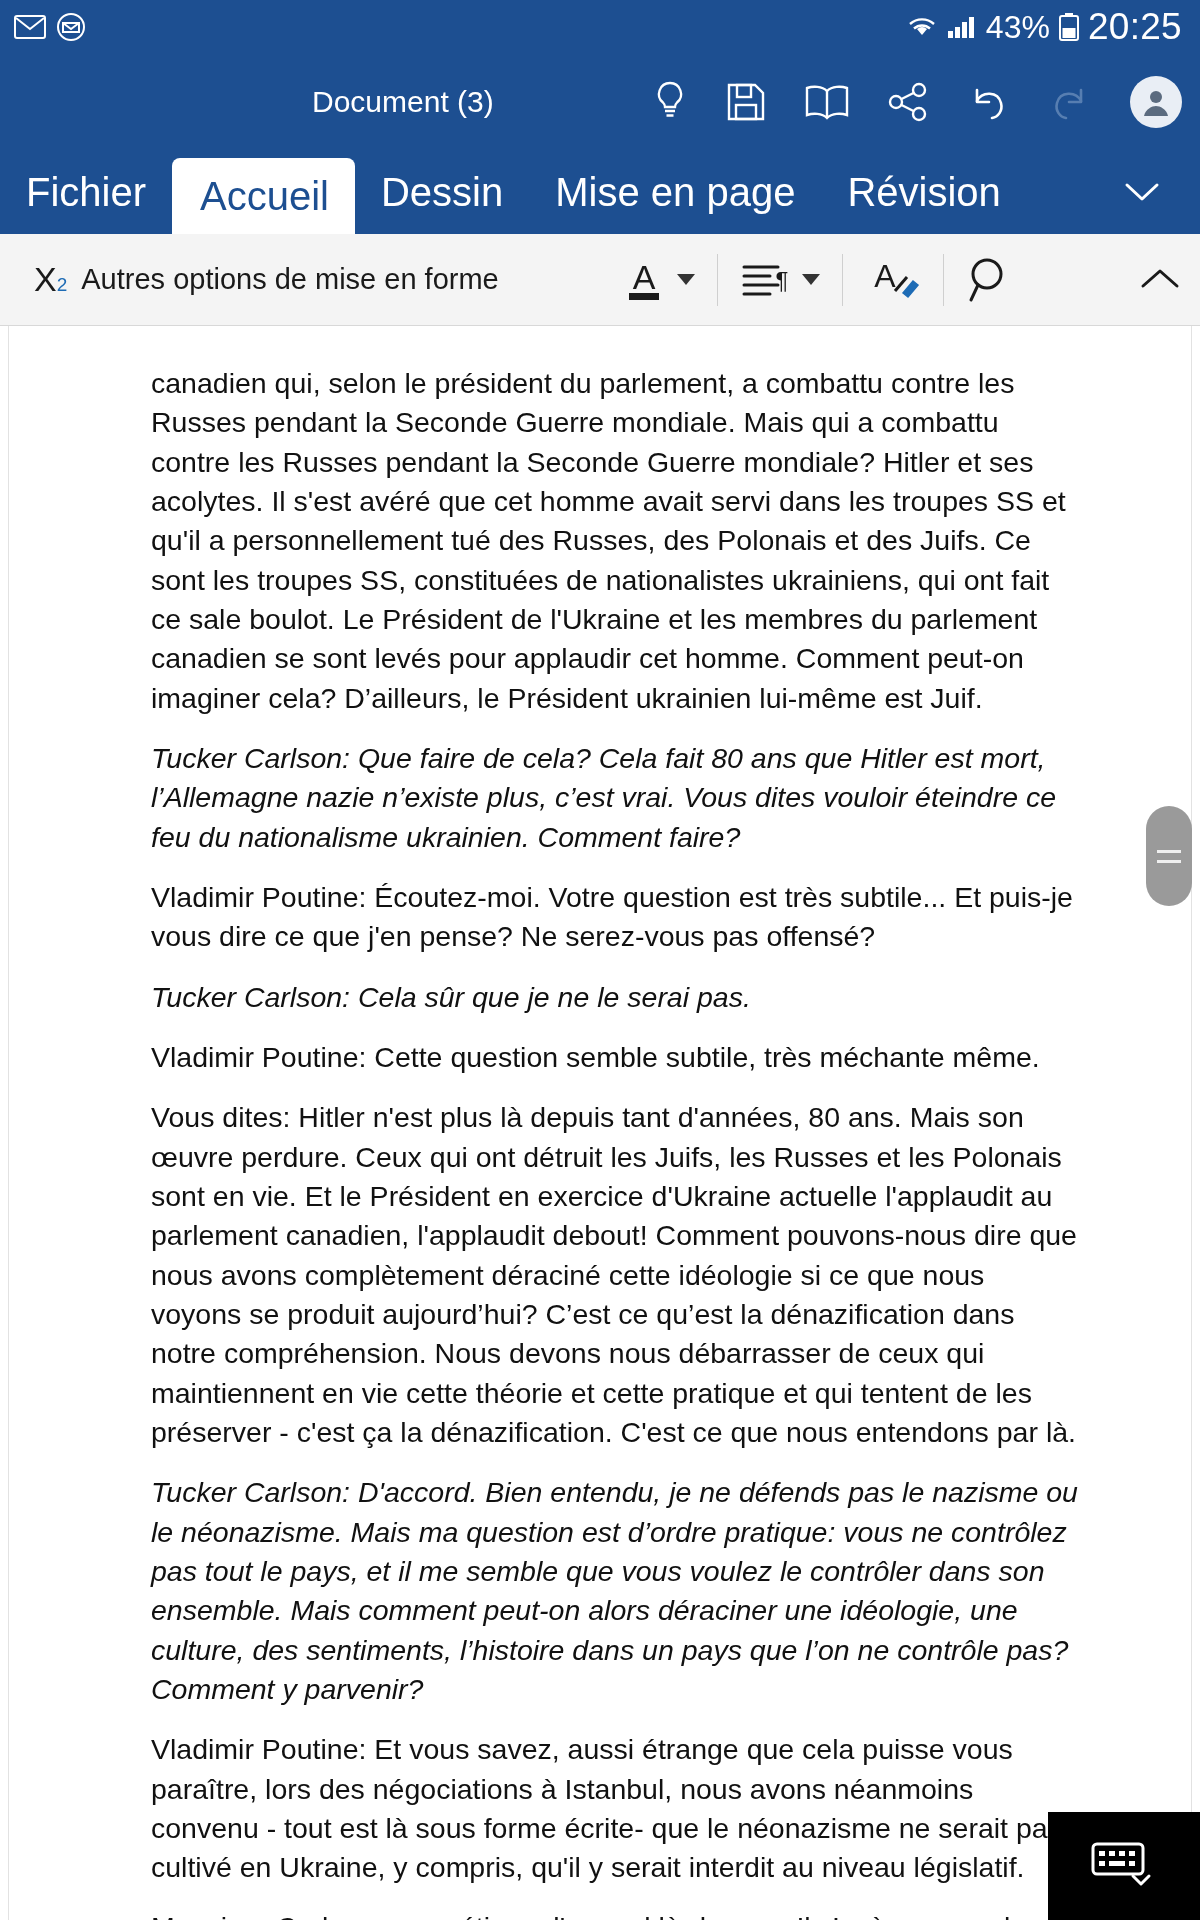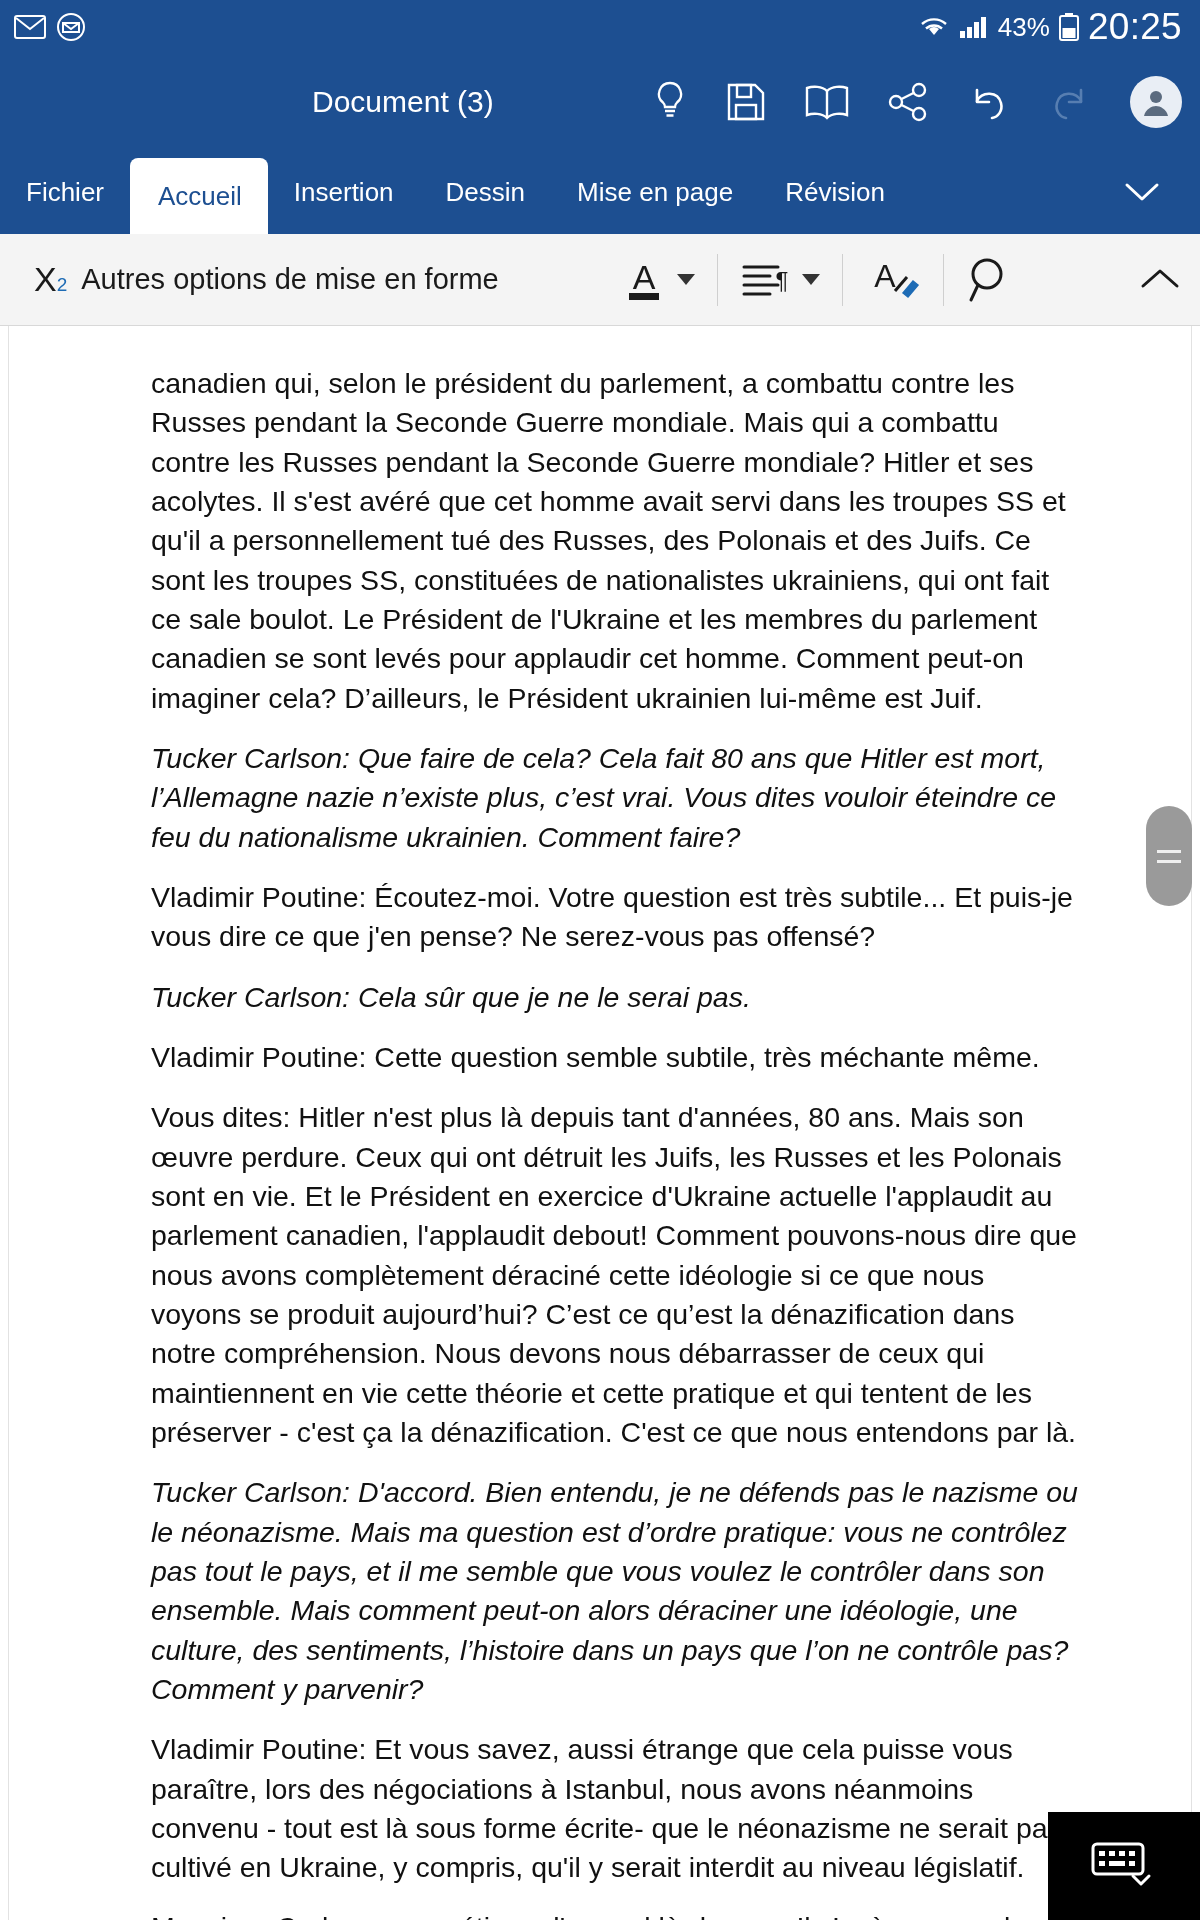--- a/index.html
+++ b/index.html
@@ -13,21 +13,21 @@
 
   
   .statusbar {
     height: 54px; background: #1d4f91; color: #ffffff;
     display: flex; align-items: center; justify-content: space-between;
     padding: 0 18px 0 14px;
   }
   .status-left { display: flex; align-items: center; gap: 10px; }
   .status-right { display: flex; align-items: center; gap: 9px; font-size: 26px; }
   .status-clock { font-size: 37px; letter-spacing: .3px; }
-  .status-battery-pct { font-size: 26px; }
+  .status-battery-pct { font-size: 32px; }
   .icon-svg { display: block; }
 
   
   .titlebar {
     height: 96px; background: #1d4f91; color: #fff;
     display: flex; align-items: center; padding: 0 18px 0 12px;
     position: relative;
   }
   .doc-title { font-size: 30px; color: #ffffff; margin-left: 300px; }
   .title-actions {
@@ -42,21 +42,21 @@
     display: flex; align-items: center; justify-content: center;
   }
 
   
   .tabs {
     height: 84px; background: #1d4f91;
     display: flex; align-items: stretch; color: #ffffff; position: relative;
   }
   .tab {
     display: flex; align-items: center; padding: 0 26px;
-    font-size: 26px; color: #ffffff; white-space: nowrap;
+    font-size: 40px; color: #ffffff; white-space: nowrap;
   }
   .tab.active {
     background: #ffffff; color: #1d4f91;
     border-top-left-radius: 8px; border-top-right-radius: 8px;
     margin-top: 8px; font-weight: 400; padding-left: 28px;
   }
   .tab-caret { margin-left: auto; display: flex; align-items: center; padding: 0 40px 0 26px; }
 
   
   .toolbar {
@@ -199,21 +199,20 @@
             <circle cx="17" cy="12" r="6" fill="#5b6b7f"></circle>
             <path d="M5 31c1.5-7 8-10 12-10s10.5 3 12 10z" fill="#5b6b7f"></path>
           </svg>
       </span>
     </div>
   </div>
 
   <div class="tabs">
     <div class="tab">Fichier</div>
     <div class="tab active">Accueil</div>
-    <div class="tab">Insertion</div>
     <div class="tab">Dessin</div>
     <div class="tab">Mise en page</div>
     <div class="tab">Révision</div>
     <div class="tab-caret">
       <svg class="icon-svg" width="36" height="22" viewBox="0 0 36 22">
           <path d="M3 4l15 14L33 4" fill="none" stroke="#fff" stroke-width="3" stroke-linecap="round" stroke-linejoin="round"></path>
         </svg>
     </div>
   </div>
 

